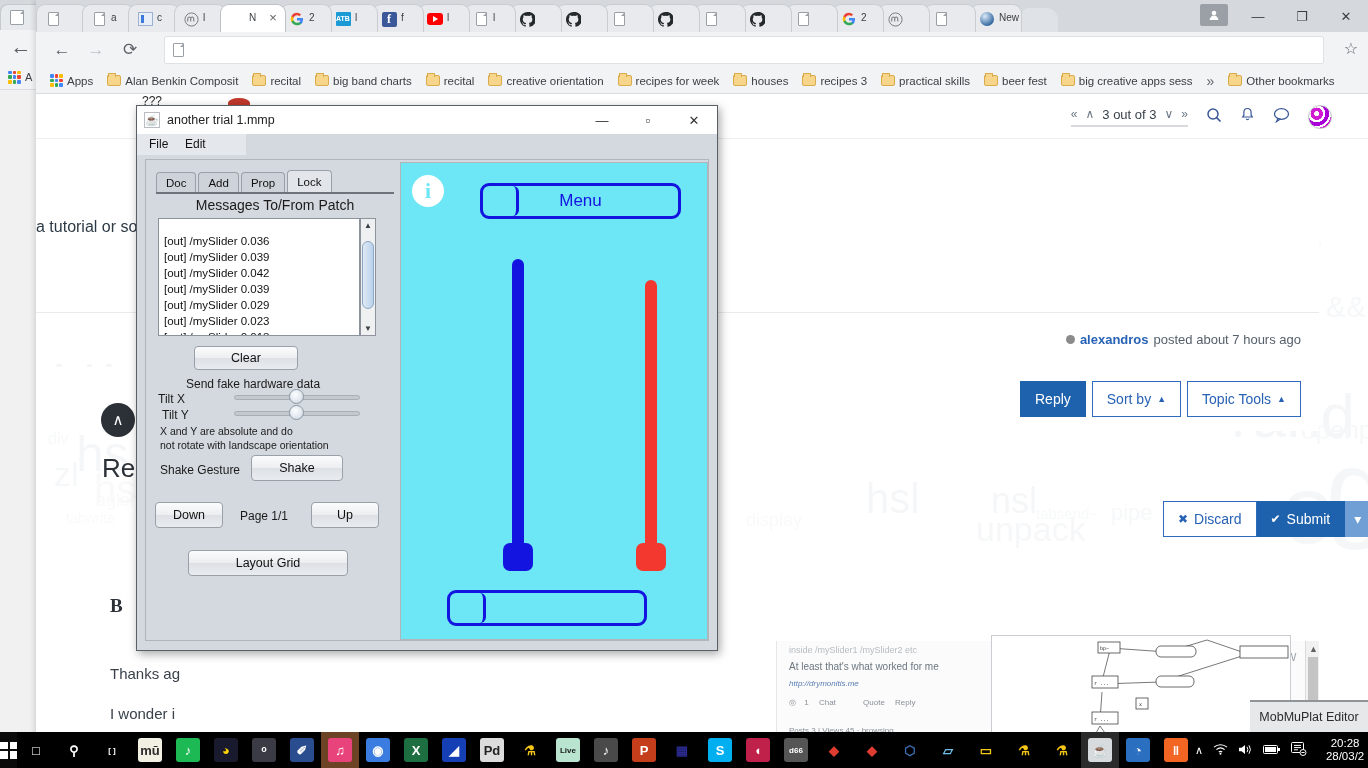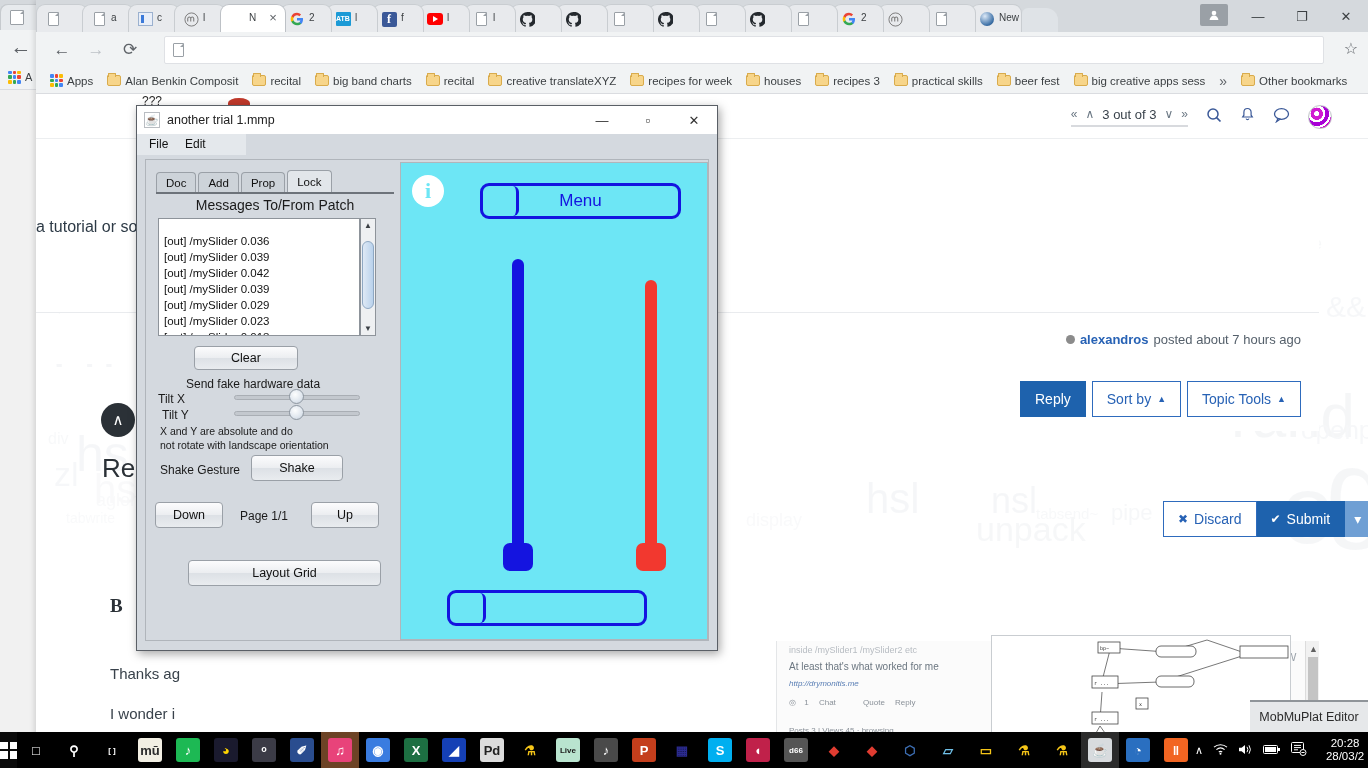--- a/index.html
+++ b/index.html
@@ -590,21 +590,21 @@
       <div class="bm">
         <span class="folder"></span>
         <span>big band charts</span>
       </div>
       <div class="bm">
         <span class="folder"></span>
         <span>recital</span>
       </div>
       <div class="bm">
         <span class="folder"></span>
-        <span>creative translateXYZ</span>
+        <span>creative orientation</span>
       </div>
       <div class="bm">
         <span class="folder"></span>
         <span>recipes for week</span>
       </div>
       <div class="bm">
         <span class="folder"></span>
         <span>houses</span>
       </div>
       <div class="bm">
@@ -869,21 +869,21 @@
     <div class="jlabel sm" style="left:14px;top:265px">X and Y are absolute and do</div>
     <div class="jlabel sm" style="left:14px;top:279px">not rotate with landscape orientation</div>
 
     <div class="jlabel" style="left:14px;top:303px">Shake Gesture</div>
     <div class="jbtn" style="left:105px;top:295px;width:92px;height:26px">Shake</div>
 
     <div class="jbtn" style="left:9px;top:342px;width:68px;height:26px">Down</div>
     <div class="jlabel" style="left:94px;top:349px">Page 1/1</div>
     <div class="jbtn" style="left:165px;top:342px;width:68px;height:26px">Up</div>
 
-    <div class="jbtn" style="left:42px;top:400px;width:193px;height:26px">Layout Grid</div>
+    <div class="jbtn" style="left:42px;top:390px;width:160px;height:26px">Layout Grid</div>
 
     <div id="phone">
       <div id="info-badge">i</div>
 
       <div class="mmp-button" style="left:79px;top:20px;width:201px;height:36px">
         <span class="tabfl"></span>
         <span>Menu</span>
       </div>
 
       <div class="vslider" style="left:102px;top:96px;width:30px;height:312px">

